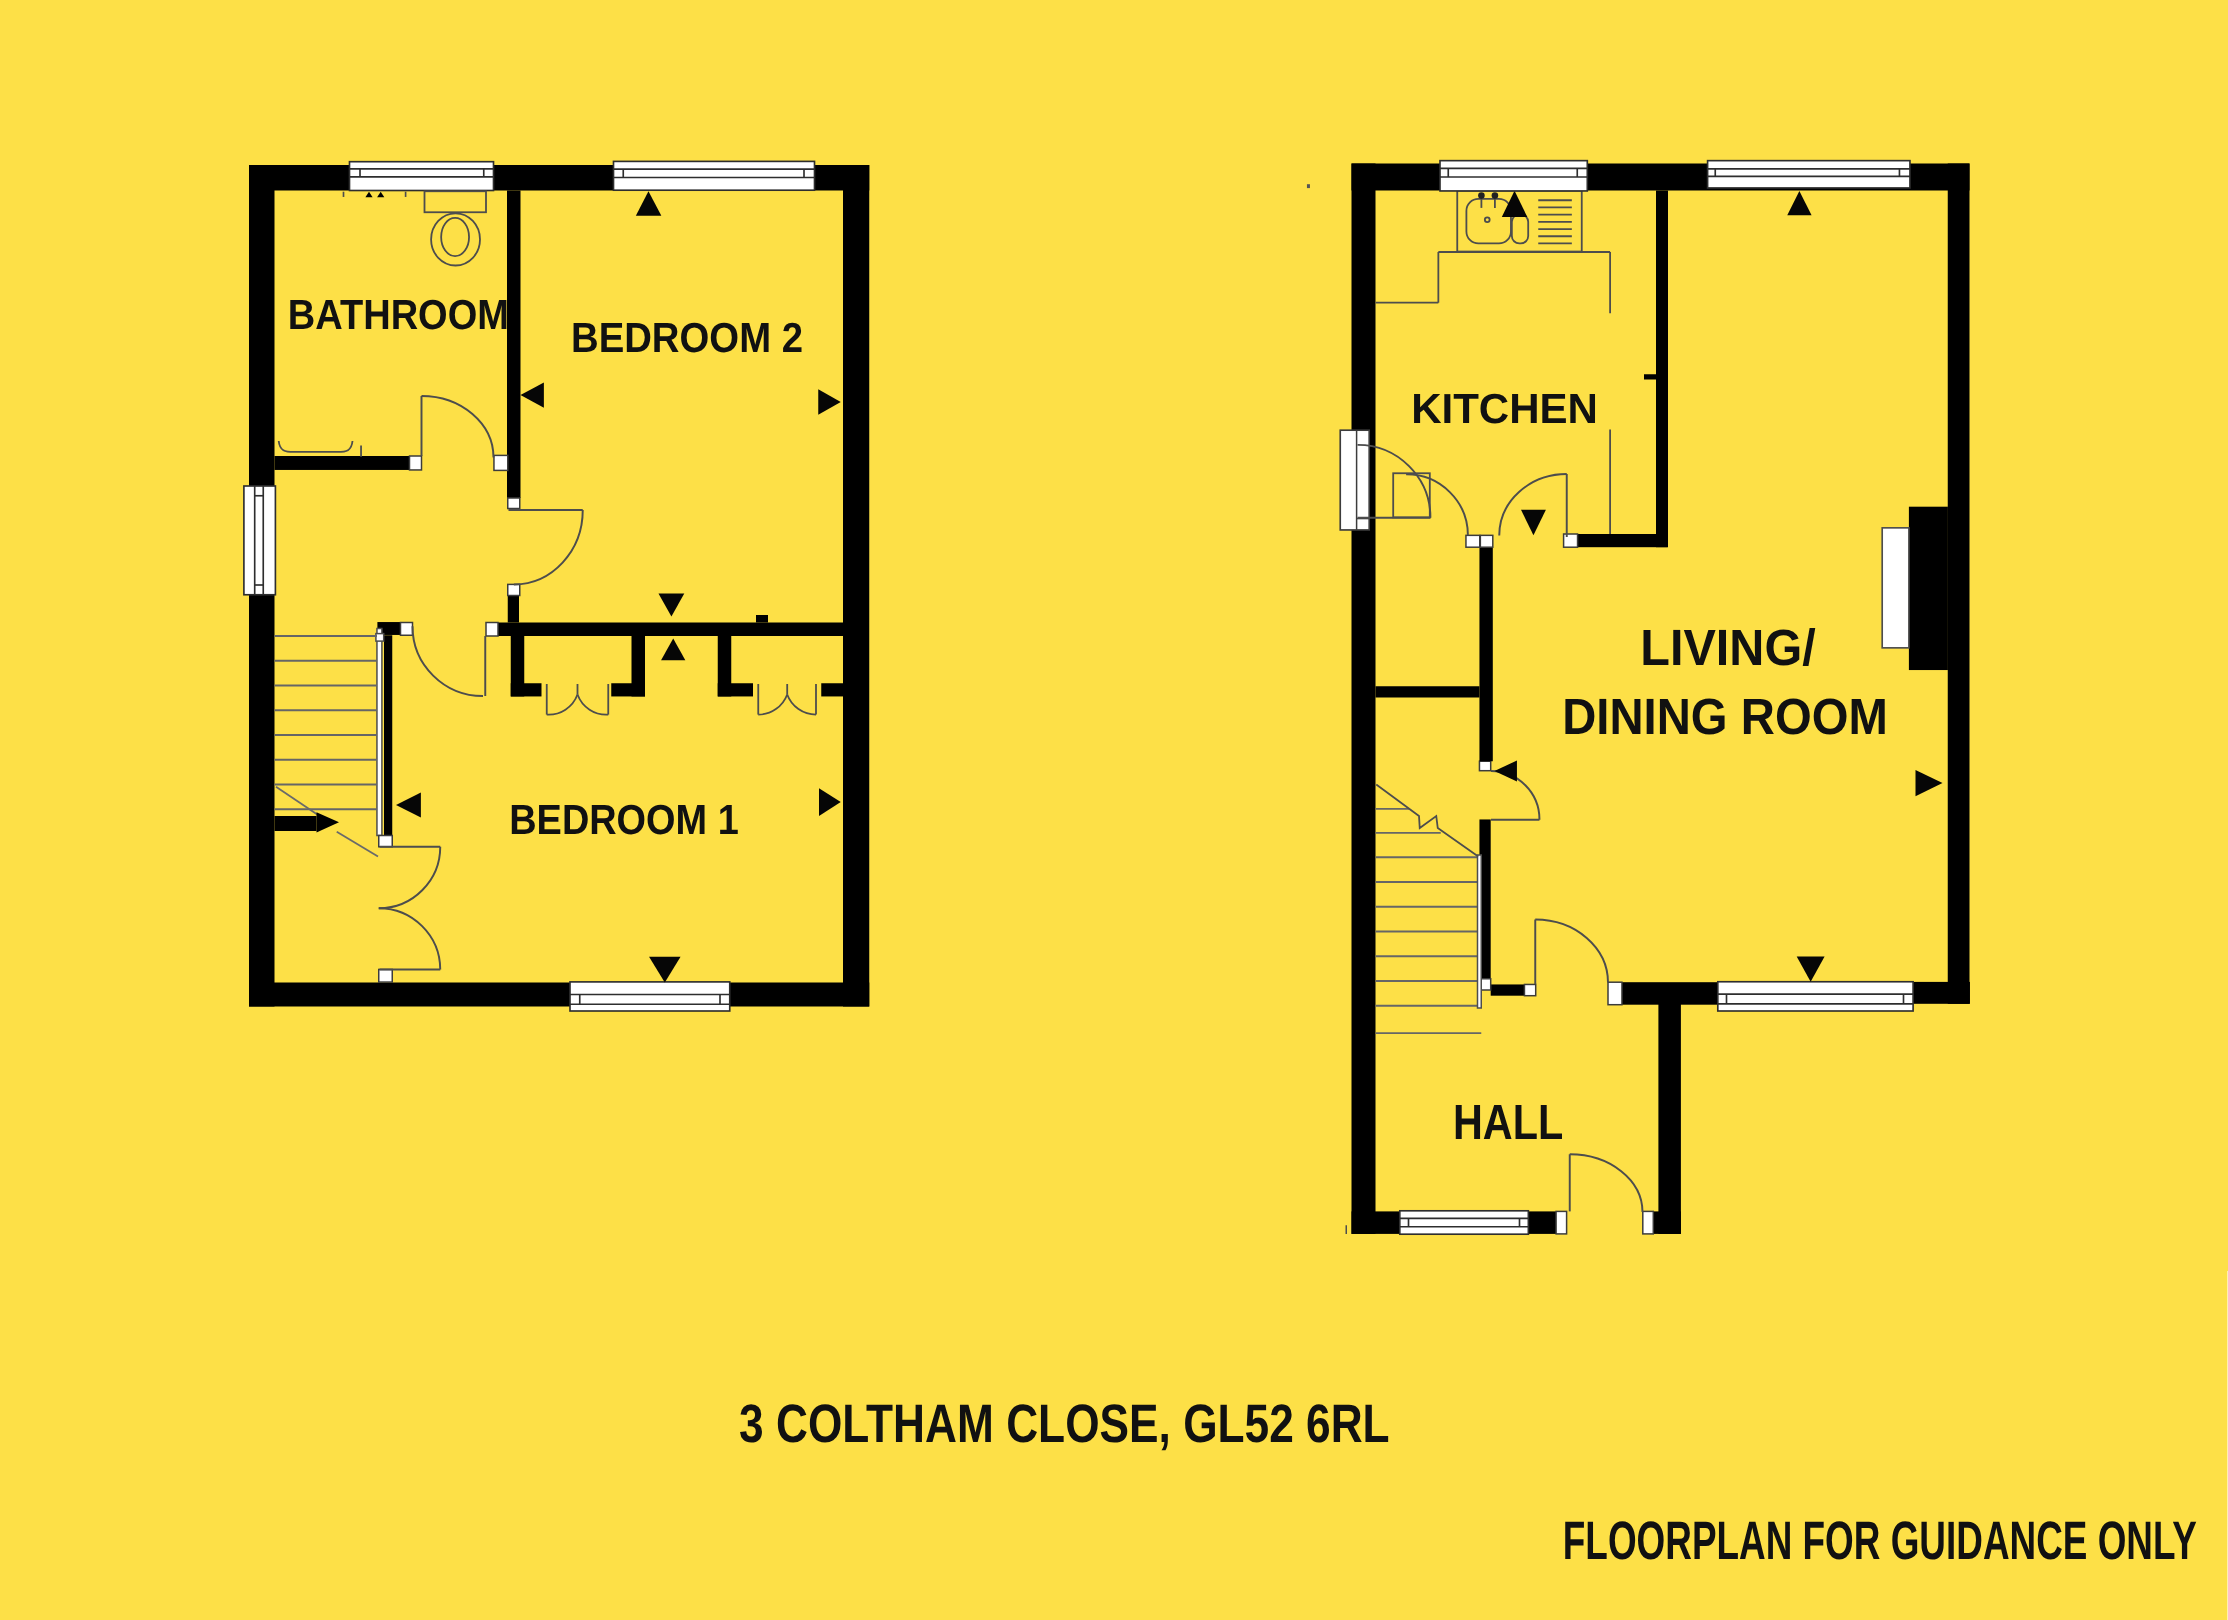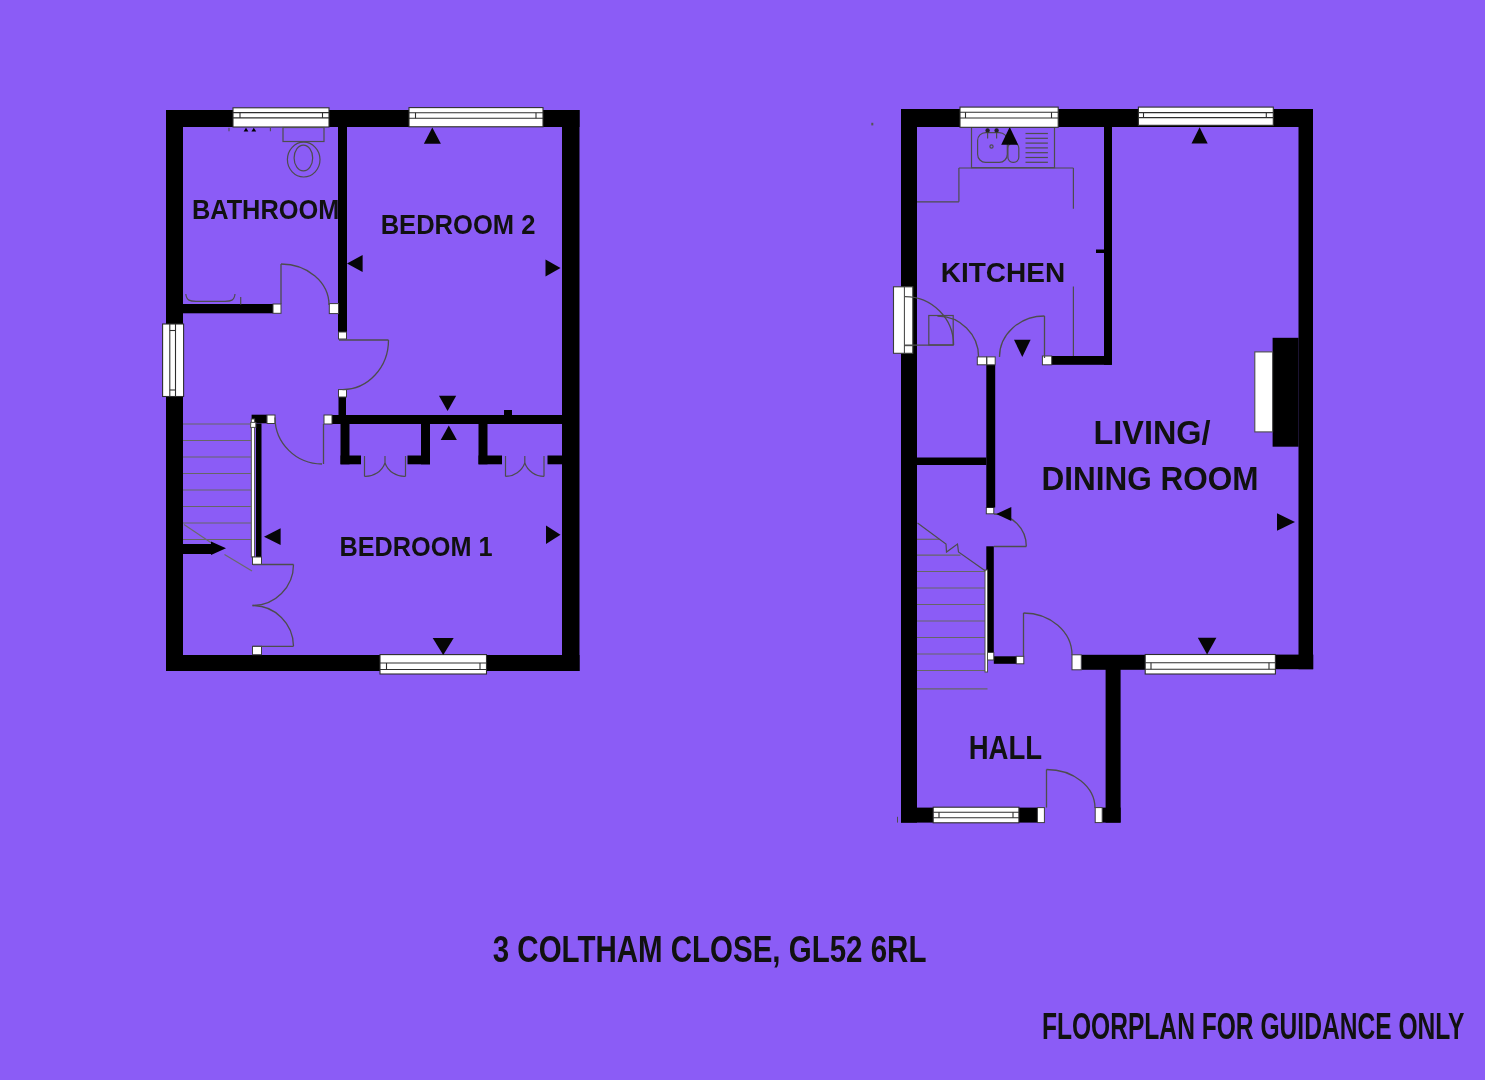--- a/index.html
+++ b/index.html
@@ -1,16 +1,16 @@
 <!DOCTYPE html>
 <html><head>
 <meta charset="utf-8">
 <style>
 html,body{margin:0;padding:0;background:#ffffff;}
-#page{position:relative;width:1485px;height:1080px;background:#8b5cf6;overflow:hidden;}
+#page{position:relative;width:1485px;height:1080px;background:#fde047;overflow:hidden;}
 svg{position:absolute;left:0;top:0;}
 text{font-family:"Liberation Sans",sans-serif;font-weight:bold;fill:#111;filter:opacity(0.999);}
 body{-webkit-font-smoothing:antialiased;}
 </style>
 </head>
 <body>
 <div id="page">
 <svg width="1485" height="1080" viewBox="0 0 1485 1080">
 <defs></defs>
 <g id="leftplan">

